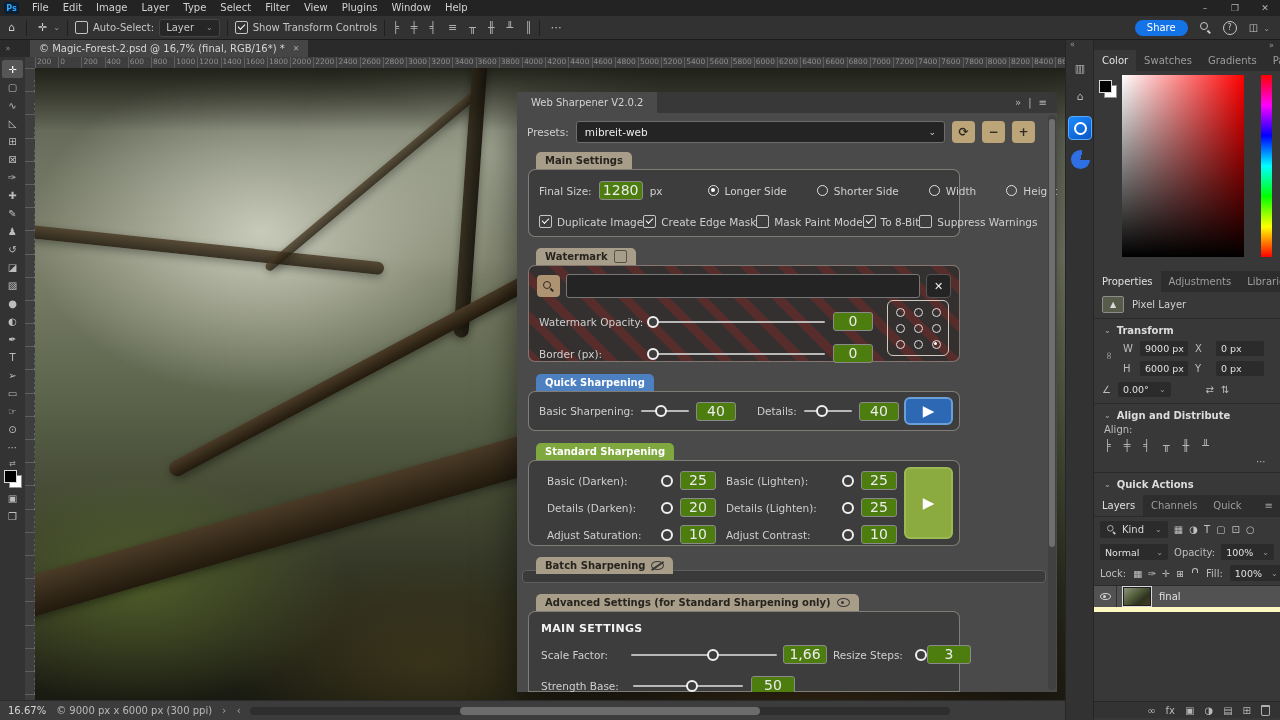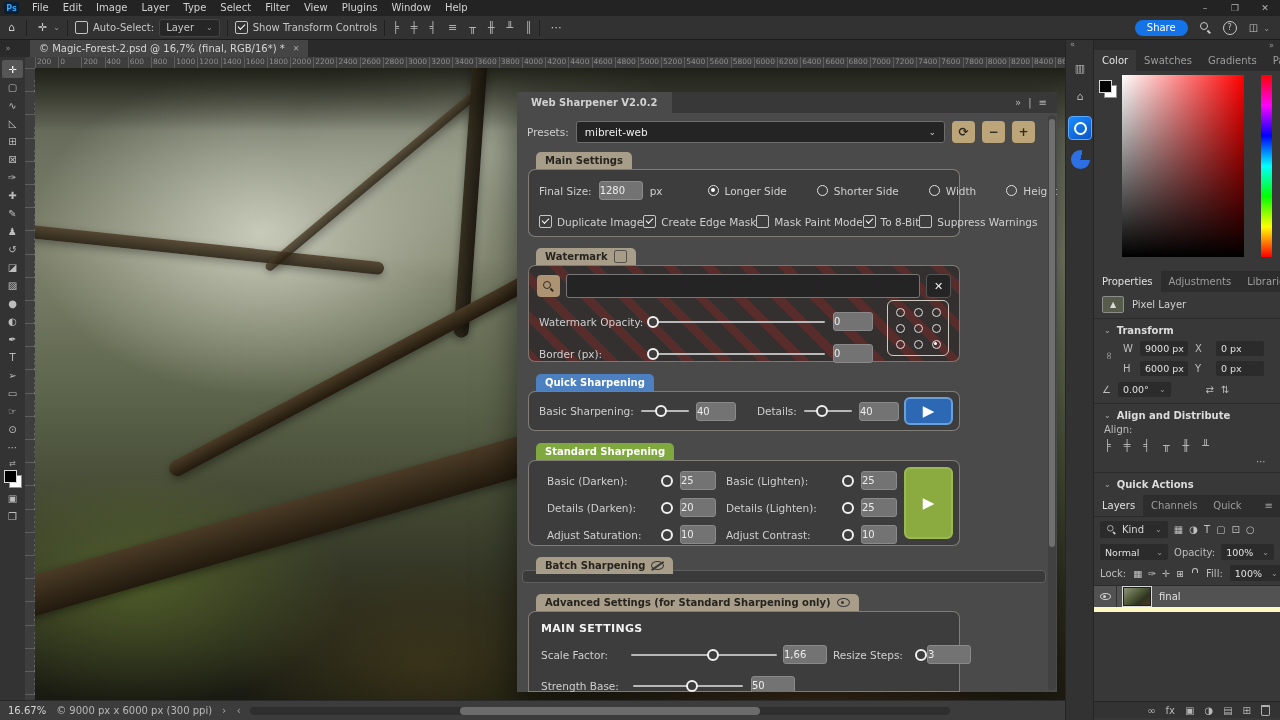--- a/index.html
+++ b/index.html
@@ -68,33 +68,33 @@
   .br{position:absolute;background:linear-gradient(#4a3b26,#221a0e);border-radius:14px;box-shadow:0 3px 8px rgba(0,0,0,.4)}
   .br1{left:-50px;top:430px;width:640px;height:40px;transform:rotate(-16deg)}
   .br2{left:110px;top:295px;width:430px;height:16px;transform:rotate(-28deg)}
   .br3{left:-20px;top:175px;width:370px;height:13px;transform:rotate(6deg);opacity:.85}
   .br4{left:200px;top:110px;width:270px;height:9px;transform:rotate(-40deg);opacity:.8}
   .br5{left:428px;top:-10px;width:15px;height:280px;transform:rotate(4deg);opacity:.9;background:linear-gradient(90deg,#2c2516,#15100a)}
 
   
   .dialog{position:absolute;left:517px;top:92px;width:540px;height:600px;background:#4a4a4a;box-shadow:0 10px 34px rgba(0,0,0,.55);overflow:hidden}
   .dlg-head{position:absolute;left:0;top:0;width:100%;height:21px;background:#383838;display:flex;align-items:center}
-  .dlg-tab{height:21px;line-height:21px;background:#4a4a4a;padding:0 14px;font-size:10px;font-weight:bold;color:#d2d2d2}
+  .dlg-tab{height:21px;line-height:21px;background:#4a4a4a;padding:0 14px;font-size:10px;font-weight:normal;color:#d2d2d2}
   .dlg-headicons{margin-left:auto;display:flex;align-items:center;gap:7px;padding-right:10px;color:#b4b4b4;font-size:10px}
   .presets-row{position:absolute;left:10px;top:27px;width:508px;height:26px;display:flex;align-items:center;gap:7px}
   .presets-label{color:#cfcfcf;font-size:10.5px;flex:none}
   .preset-select{width:396px;height:22px;background:#242424;border:1px solid #6d6d6d;border-radius:3px;display:flex;align-items:center;padding:0 8px;box-sizing:border-box;color:#ececec;font-size:10.5px}
   .preset-select .chev{margin-left:auto;font-size:9px;color:#cfcfcf}
   .tanbtn{width:23px;height:22px;background:#bca578;border-radius:4px;color:#2f2b22;display:flex;align-items:center;justify-content:center;font-size:12px;font-weight:bold;flex:none}
   .grp{position:absolute;left:11px;width:432px;background:#3d3d3d;border:1px solid rgba(195,190,178,.5);border-radius:7px;box-sizing:border-box}
   .gtab{position:absolute;left:19px;height:17px;padding:0 9px;border-radius:5px 5px 0 0;font-weight:bold;font-size:10px;line-height:17px;background:#a89d88;color:#26241f;z-index:3;display:flex;align-items:center;gap:6px}
   .gtab.blue{background:#4c80c0;color:#fff}
   .gtab.green{background:#7fa83e;color:#fff}
   .dlg-label{color:#cfcfcf;font-size:10.5px;white-space:nowrap}
-  .field{background:#737373;border:1px solid #8a8a8a;border-radius:3px;color:#ececec;text-align:left;font-size:10px;height:17px;line-height:17px;box-sizing:content-box}
+  .field{background:#4d7c0f;border:1px solid #8a8a8a;border-radius:3px;color:#ececec;text-align:center;font-size:14px;height:17px;line-height:17px;box-sizing:content-box}
   .valuebox{width:38px;flex:none}
   .radiorow{display:flex;align-items:center;gap:6px}
   .radio{width:11px;height:11px;border:1.5px solid #e2e2e2;border-radius:50%;position:relative;flex:none;box-sizing:border-box}
   .radiorow.on .radio::after{content:"";position:absolute;left:2px;top:2px;width:4px;height:4px;background:#fff;border-radius:50%}
   .ms-row1{display:flex;align-items:center;margin:11px 10px 0 10px;gap:7px}
   .ms-radios{display:flex;gap:30px;margin-left:38px}
   .ms-row2{display:flex;align-items:center;justify-content:space-between;margin:15px 12px 0 10px}
   .wm-box{background-color:#343030;background-image:repeating-linear-gradient(45deg, rgba(122,42,40,.5) 0 9px, rgba(0,0,0,0) 9px 27px)}
   .wm-r1{display:flex;align-items:center;gap:6px;margin:8px 8px 0 8px}
   .wm-input{flex:1;height:22px;background:#242424;border:1px solid #777;border-radius:3px}

